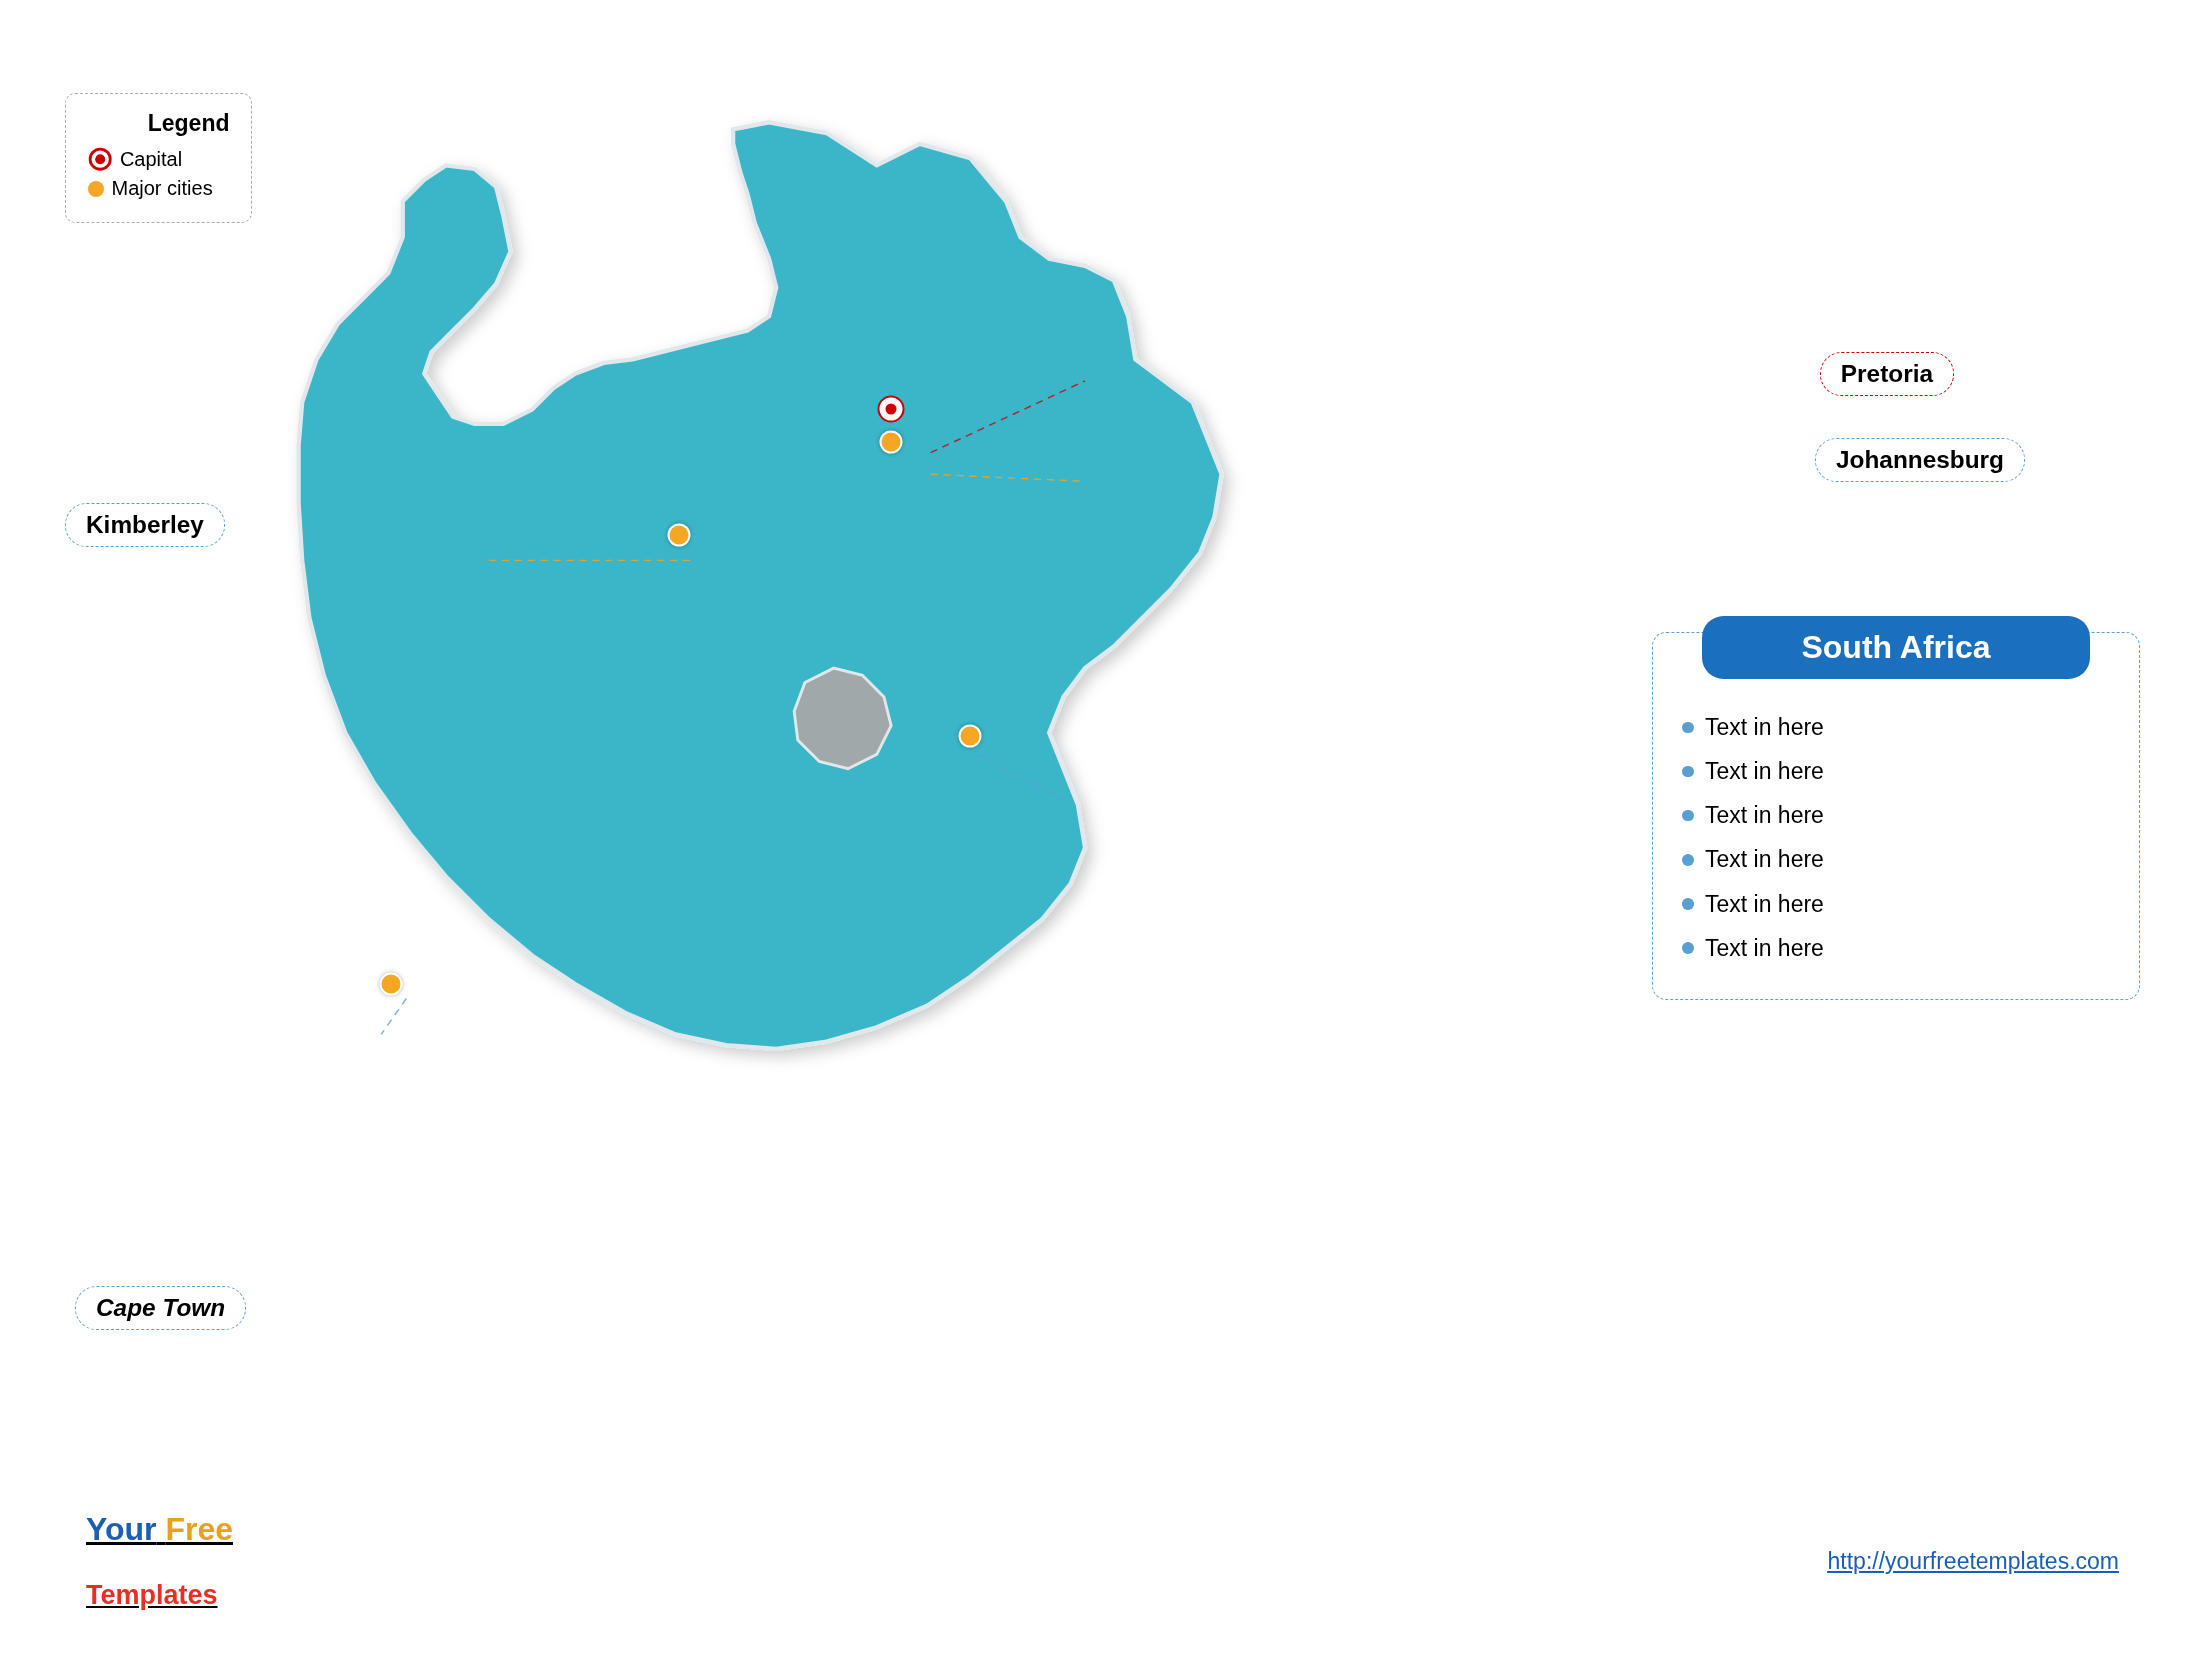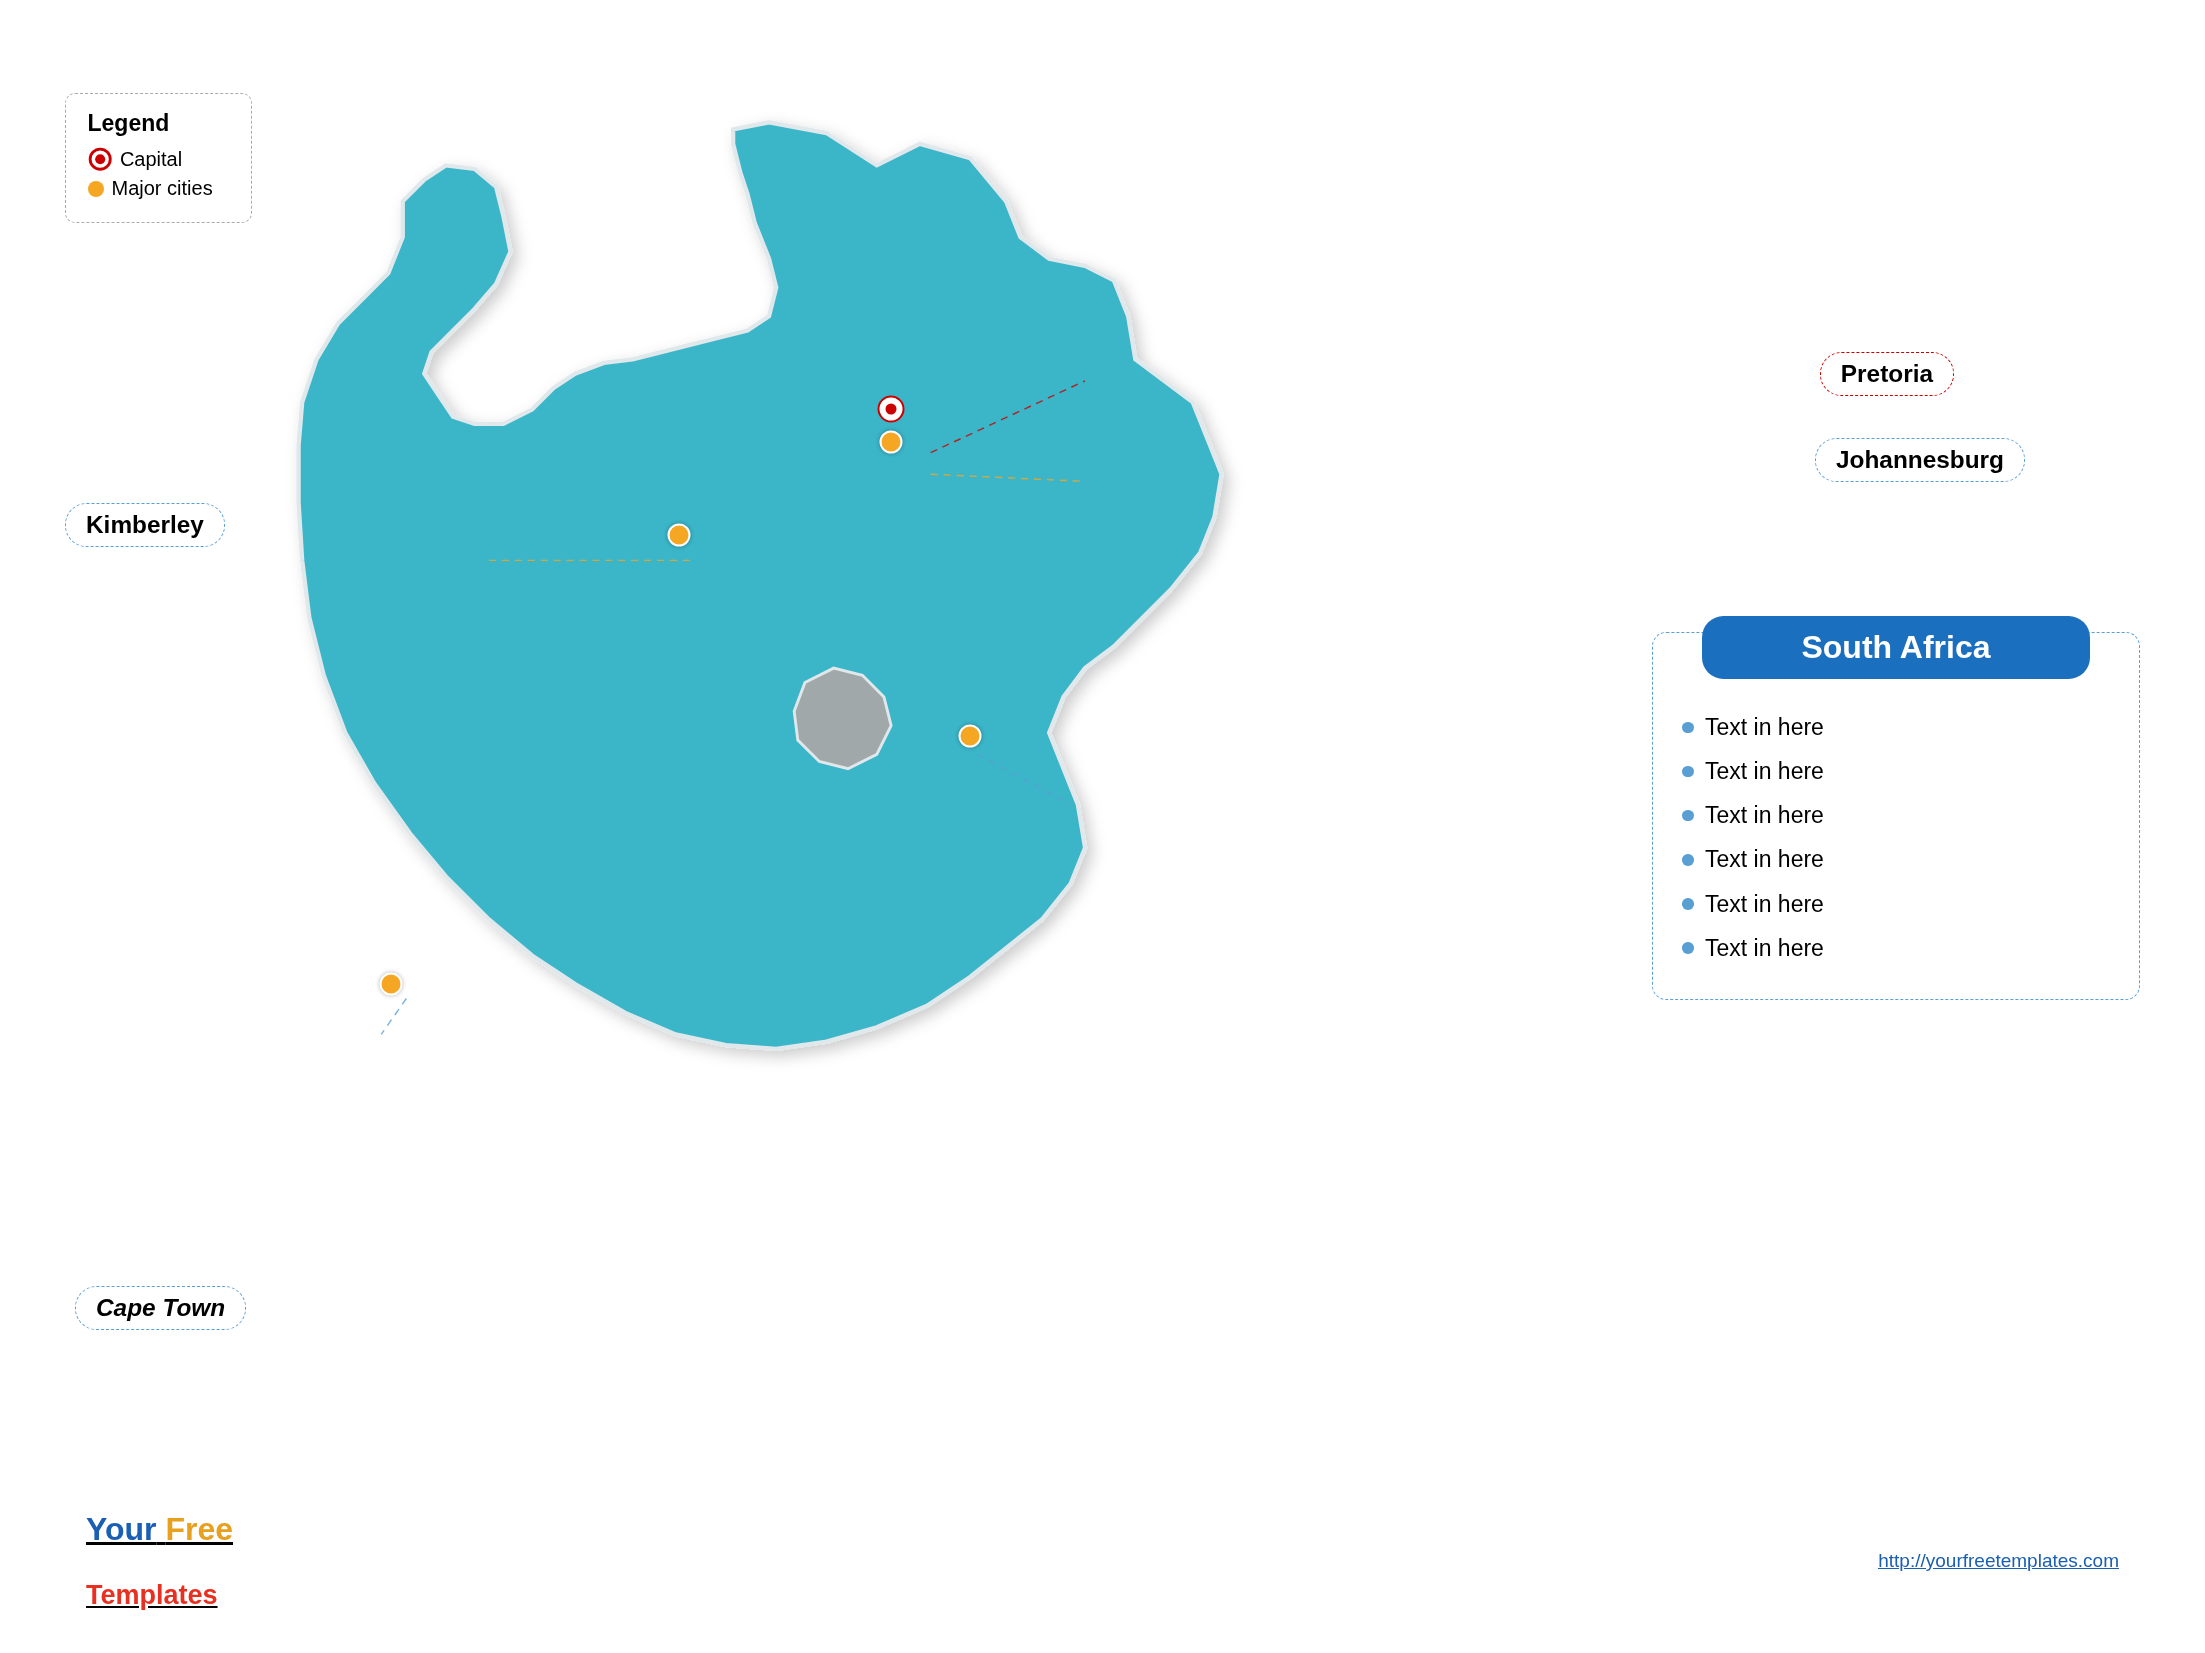--- a/index.html
+++ b/index.html
@@ -20,21 +20,21 @@
       border: 1.4px dashed #aaa;
       border-radius: 10px;
       padding: 16px 21.5px;
       background: white;
       min-width: 187px;
     }
     .legend-title {
       font-weight: bold;
       font-size: 23px;
       margin-bottom: 10px;
-      text-align: left;
+      text-align: right;
     }
     .legend-item {
       display: flex;
       align-items: center;
       gap: 8px;
       font-size: 20px;
       margin-bottom: 5.7px;
     }
     .major-city-dot {
       width: 16px;
@@ -126,21 +126,21 @@
       text-decoration: underline;
     }
     .footer-logo {
       font-size: 32px;
       font-weight: bold;
     }
     .logo-your { color: #1a5fb4; }
     .logo-free { color: #e8a020; }
     .logo-templates { color: #e83020; font-size: 27px; margin-top: 32px; }
     .footer-link {
-      font-size: 19px;
+      font-size: 23px;
       color: #1a5fb4;
       text-decoration: underline;
     }
 
     
     .city-dot {
       position: absolute;
       width: 23px;
       height: 23px;
       border-radius: 50%;

